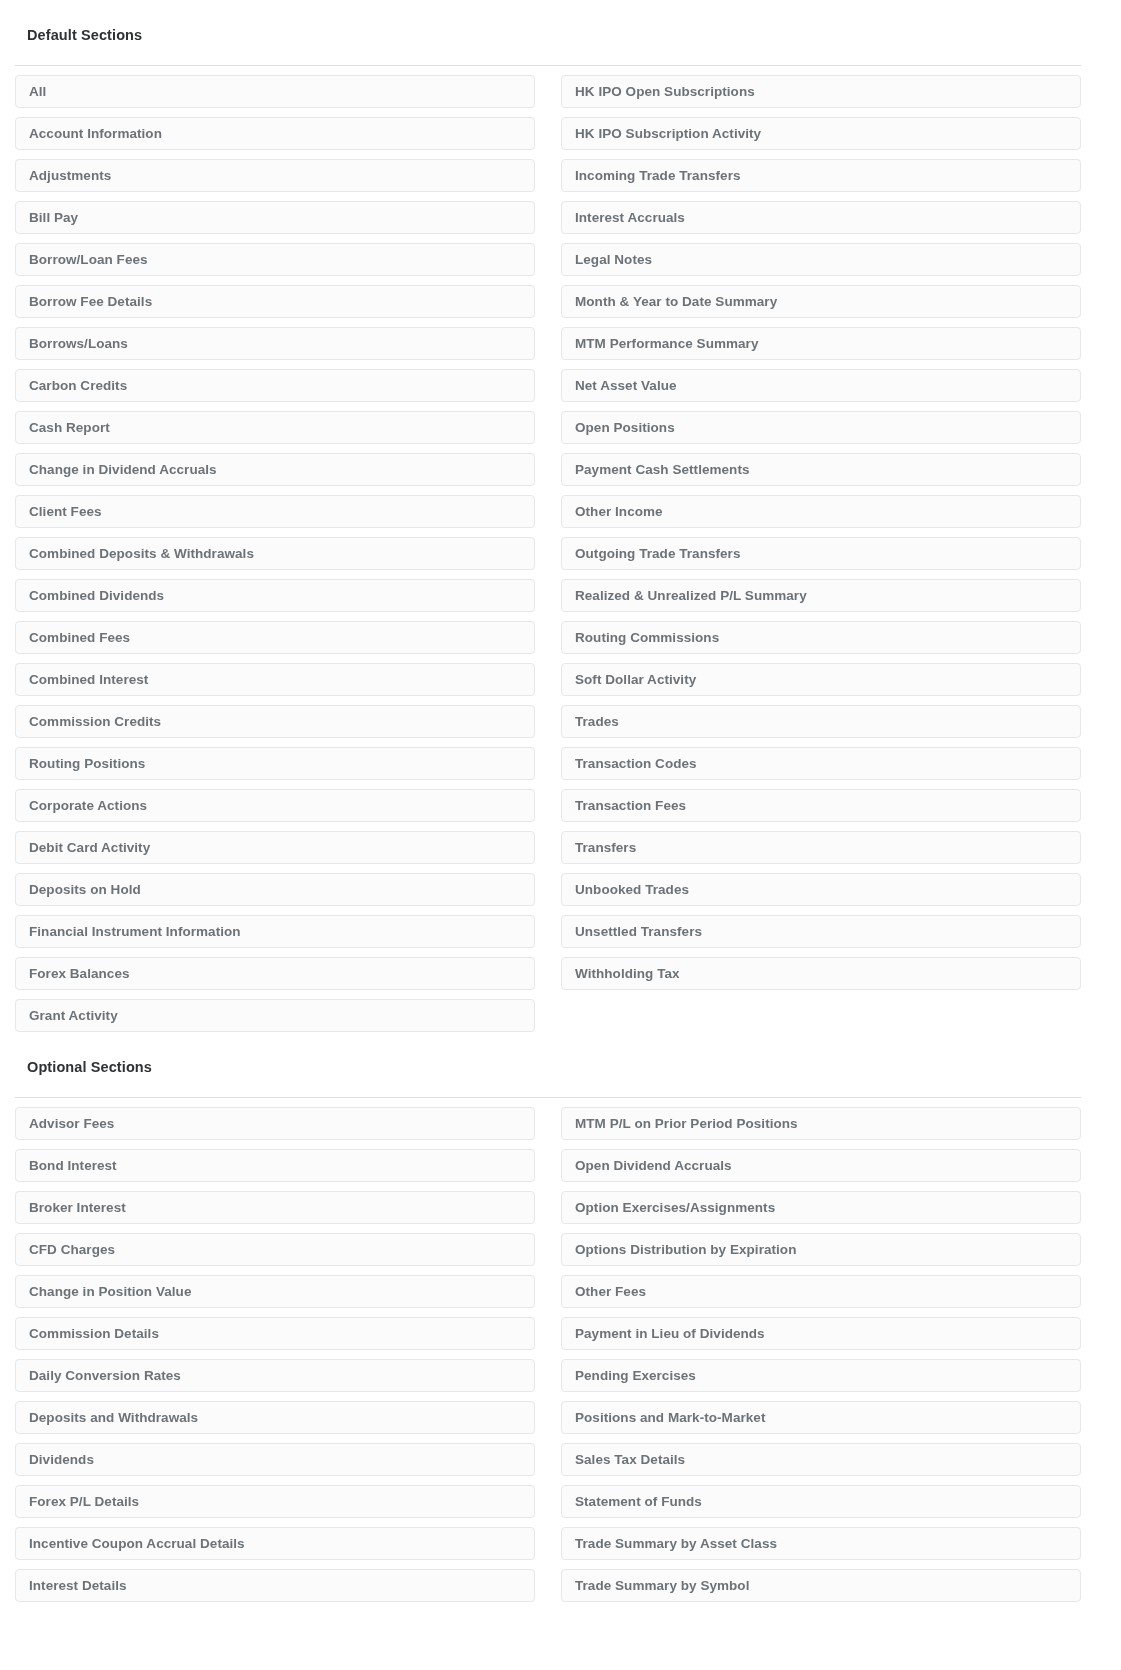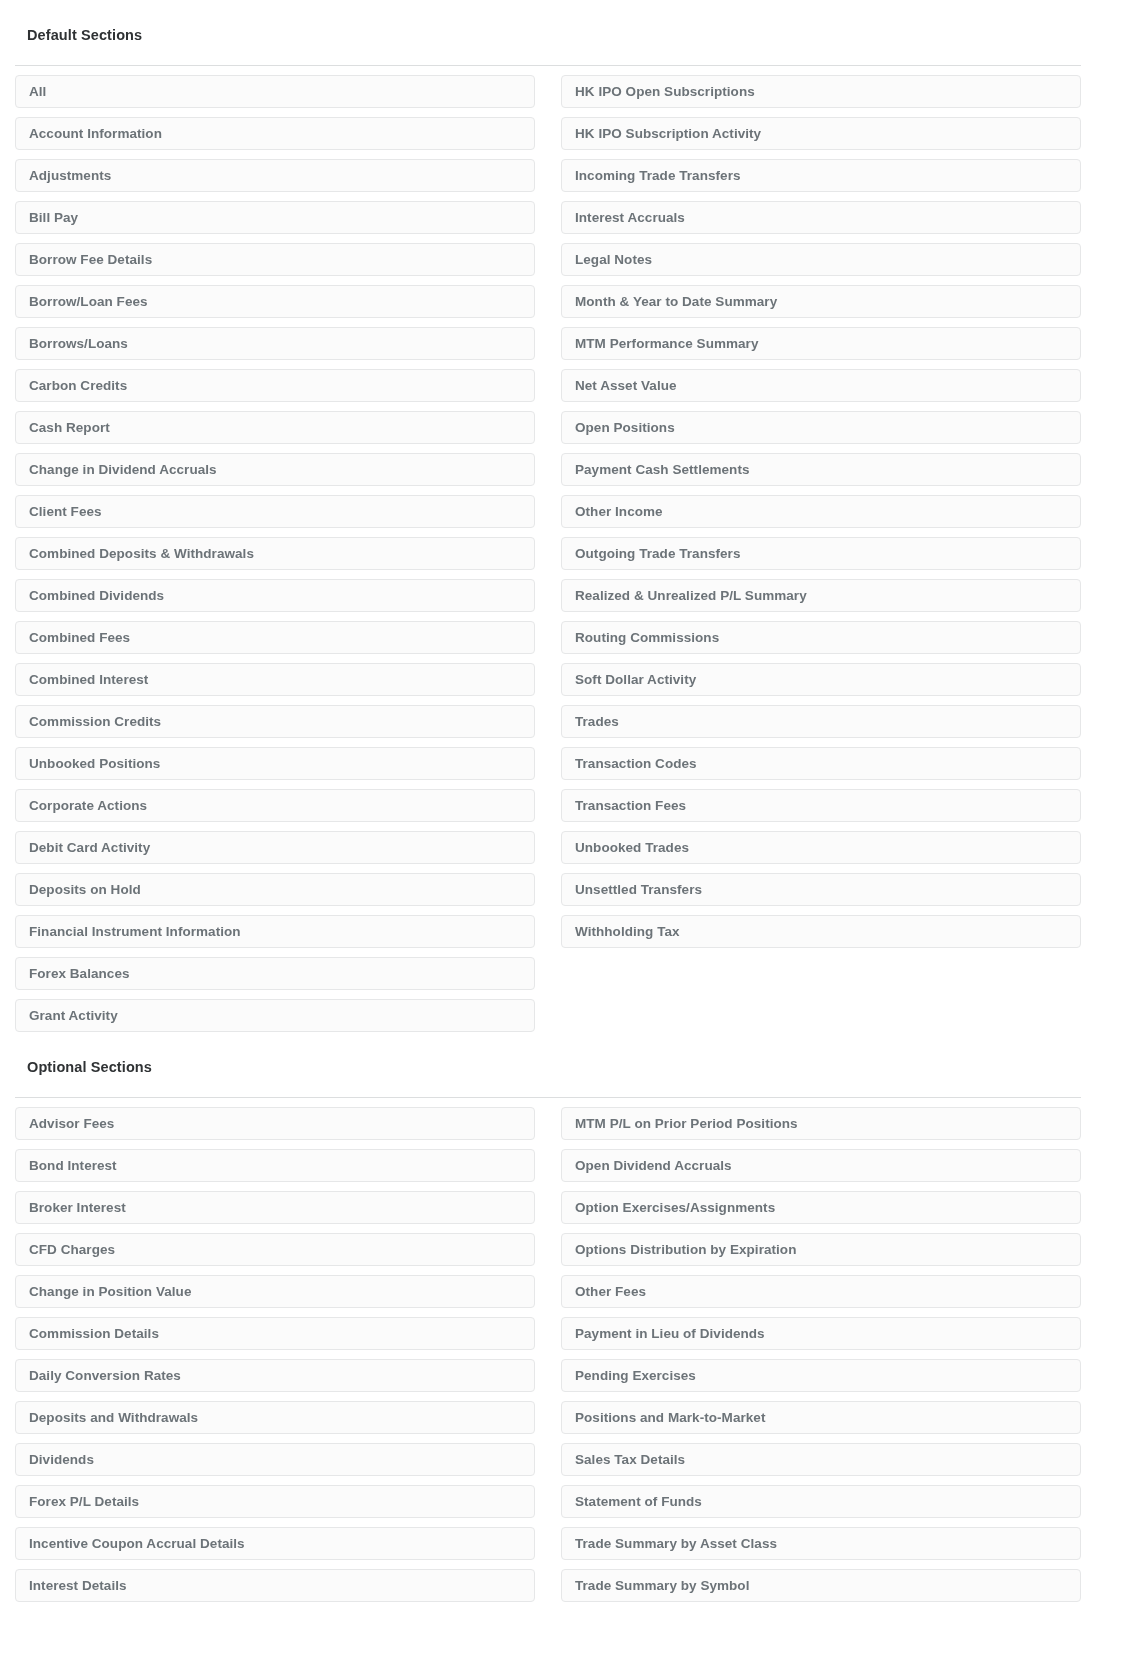--- a/index.html
+++ b/index.html
@@ -94,26 +94,26 @@
           <div class="item">
             <span class="item-label">Account Information</span>
           </div>
           <div class="item">
             <span class="item-label">Adjustments</span>
           </div>
           <div class="item">
             <span class="item-label">Bill Pay</span>
           </div>
           <div class="item">
+            <span class="item-label">Borrow/Loan Fees</span>
+          </div>
+          <div class="item">
             <span class="item-label">Borrow Fee Details</span>
           </div>
           <div class="item">
-            <span class="item-label">Borrow/Loan Fees</span>
-          </div>
-          <div class="item">
             <span class="item-label">Borrows/Loans</span>
           </div>
           <div class="item">
             <span class="item-label">Carbon Credits</span>
           </div>
           <div class="item">
             <span class="item-label">Cash Report</span>
           </div>
           <div class="item">
             <span class="item-label">Change in Dividend Accruals</span>
@@ -130,21 +130,21 @@
           <div class="item">
             <span class="item-label">Combined Fees</span>
           </div>
           <div class="item">
             <span class="item-label">Combined Interest</span>
           </div>
           <div class="item">
             <span class="item-label">Commission Credits</span>
           </div>
           <div class="item">
-            <span class="item-label">Unbooked Positions</span>
+            <span class="item-label">Routing Positions</span>
           </div>
           <div class="item">
             <span class="item-label">Corporate Actions</span>
           </div>
           <div class="item">
             <span class="item-label">Debit Card Activity</span>
           </div>
           <div class="item">
             <span class="item-label">Deposits on Hold</span>
           </div>
@@ -205,20 +205,23 @@
             <span class="item-label">Soft Dollar Activity</span>
           </div>
           <div class="item">
             <span class="item-label">Trades</span>
           </div>
           <div class="item">
             <span class="item-label">Transaction Codes</span>
           </div>
           <div class="item">
             <span class="item-label">Transaction Fees</span>
+          </div>
+          <div class="item">
+            <span class="item-label">Transfers</span>
           </div>
           <div class="item">
             <span class="item-label">Unbooked Trades</span>
           </div>
           <div class="item">
             <span class="item-label">Unsettled Transfers</span>
           </div>
           <div class="item">
             <span class="item-label">Withholding Tax</span>
           </div>

